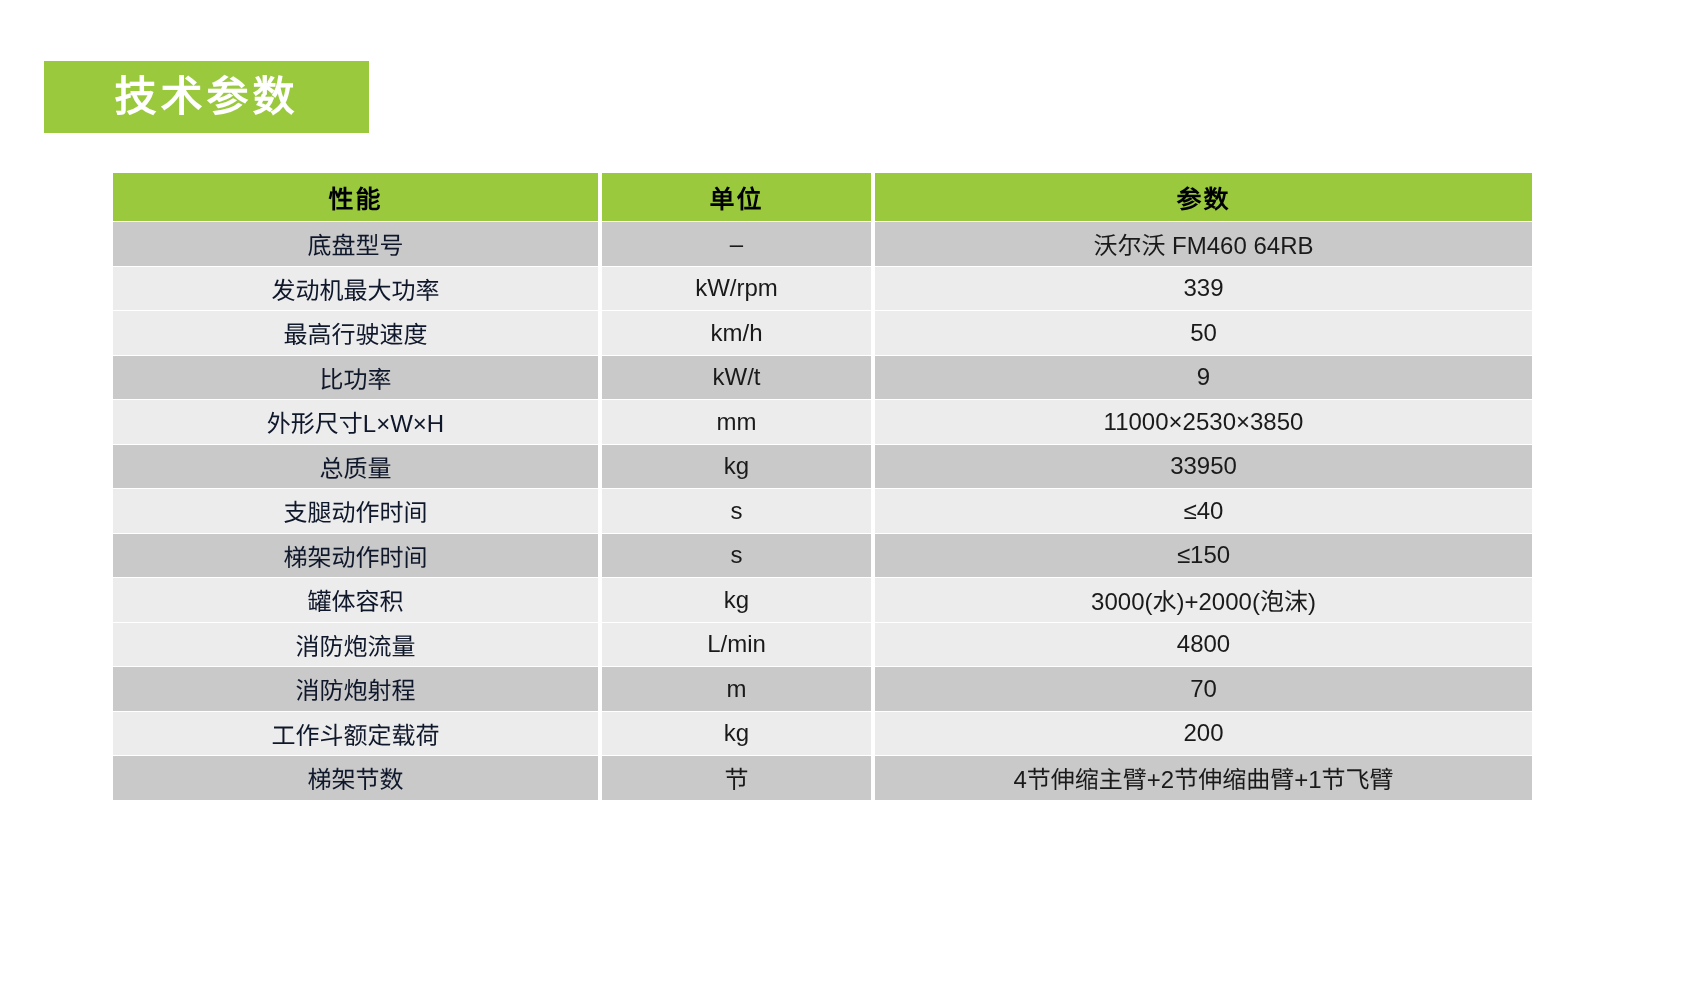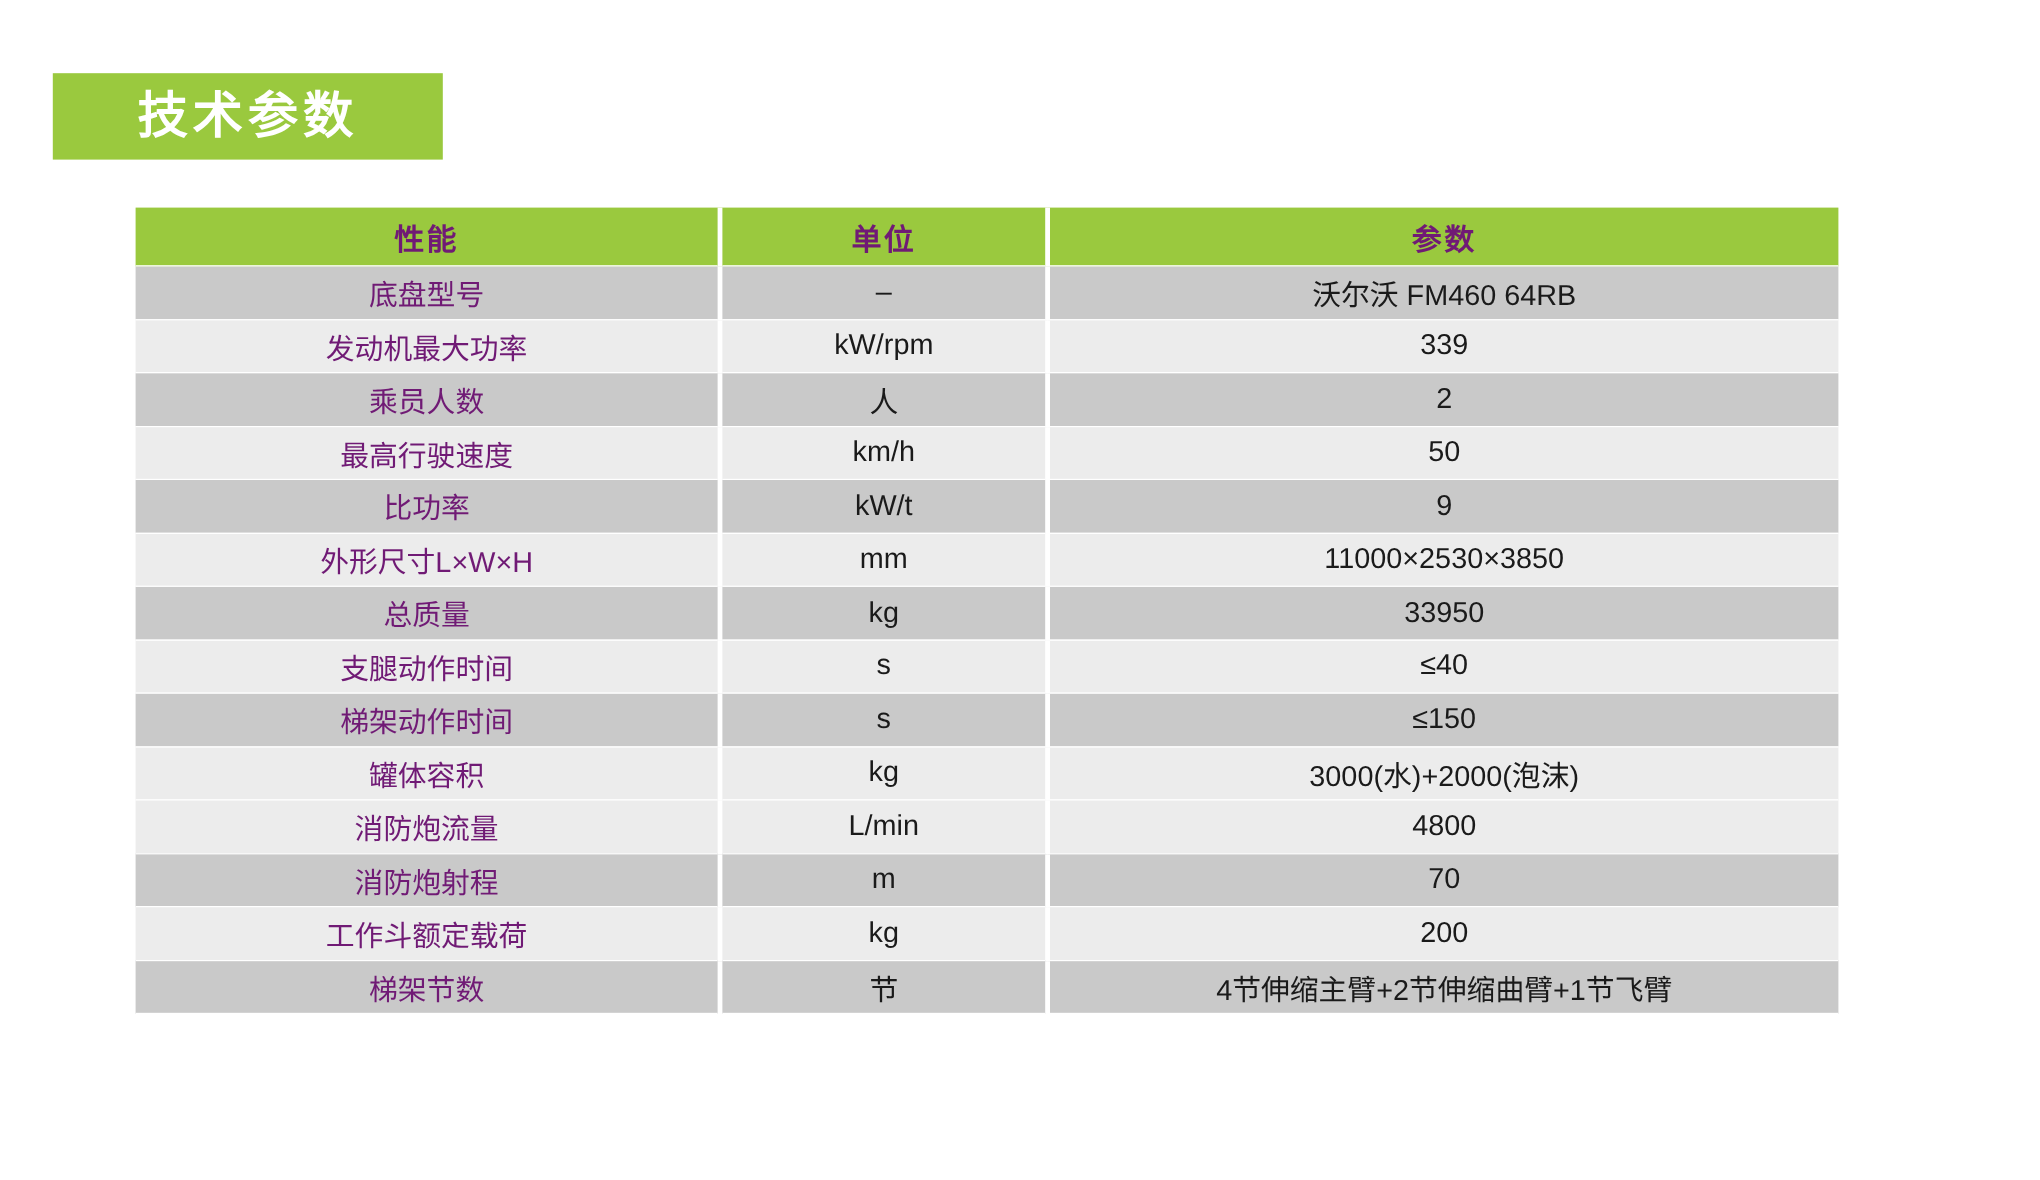--- a/index.html
+++ b/index.html
@@ -69,31 +69,31 @@
     border-right: 4px solid #ffffff;
     border-bottom: 1px solid #ffffff;
   }
   table.spec-table th:last-child,
   table.spec-table td:last-child {
     border-right: none;
   }
 
   table.spec-table thead th {
     background: #9ac93e;
-    color: #701a75;
+    color: #000000;
     font-weight: bold;
     font-size: 25px;
     height: 48px;
     letter-spacing: 2px;
   }
 
   table.spec-table tbody tr.row-odd td  { background: #c9c9c9; }
   table.spec-table tbody tr.row-even td { background: #ececec; }
 
-  table.spec-table tbody td.cell-name  { color: #701a75; }
+  table.spec-table tbody td.cell-name  { color: #0f172a; }
   table.spec-table tbody td.cell-unit  { color: #1a1a1a; }
   table.spec-table tbody td.cell-value { color: #1a1a1a; }
 </style>
 </head>
 <body>
 
 <div class="page">
 
   <div class="title-banner">
     <span class="title-text">技术参数</span>
@@ -116,25 +116,20 @@
       <tbody id="spec-table-body">
           <tr class="row-odd">
             <td class="cell-name">底盘型号</td>
             <td class="cell-unit">–</td>
             <td class="cell-value">沃尔沃 FM460 64RB</td>
           </tr>
           <tr class="row-even">
             <td class="cell-name">发动机最大功率</td>
             <td class="cell-unit">kW/rpm</td>
             <td class="cell-value">339</td>
-          </tr>
-          <tr class="row-odd">
-            <td class="cell-name">乘员人数</td>
-            <td class="cell-unit">人</td>
-            <td class="cell-value">2</td>
           </tr>
           <tr class="row-even">
             <td class="cell-name">最高行驶速度</td>
             <td class="cell-unit">km/h</td>
             <td class="cell-value">50</td>
           </tr>
           <tr class="row-odd">
             <td class="cell-name">比功率</td>
             <td class="cell-unit">kW/t</td>
             <td class="cell-value">9</td>

